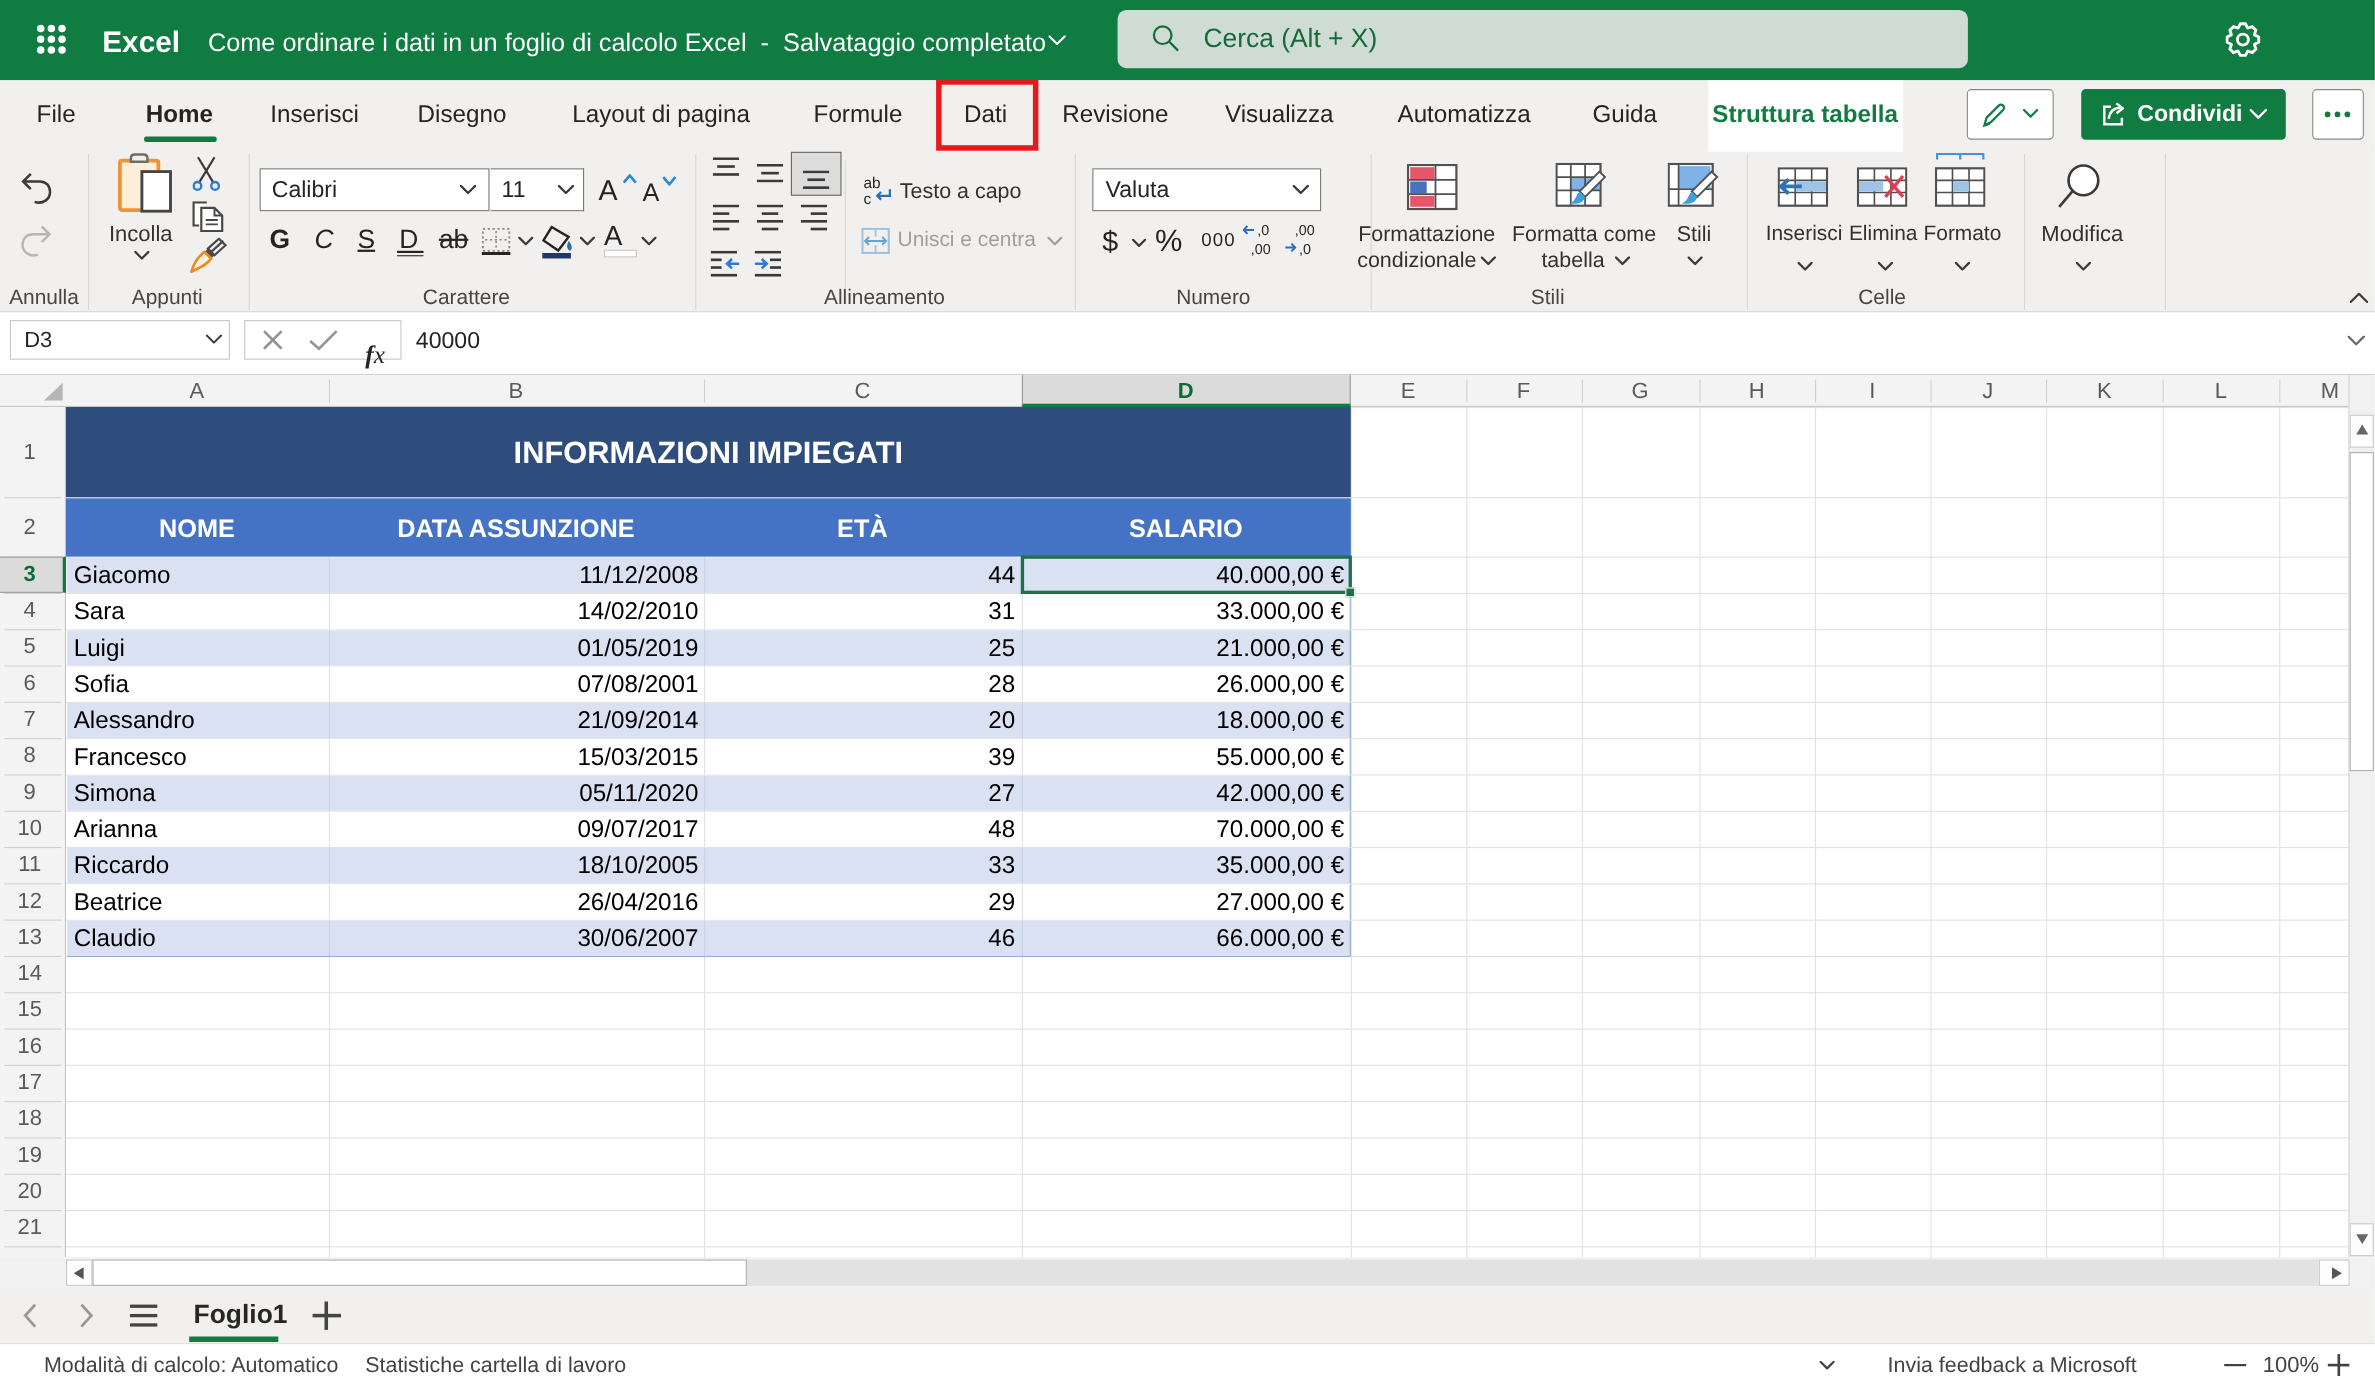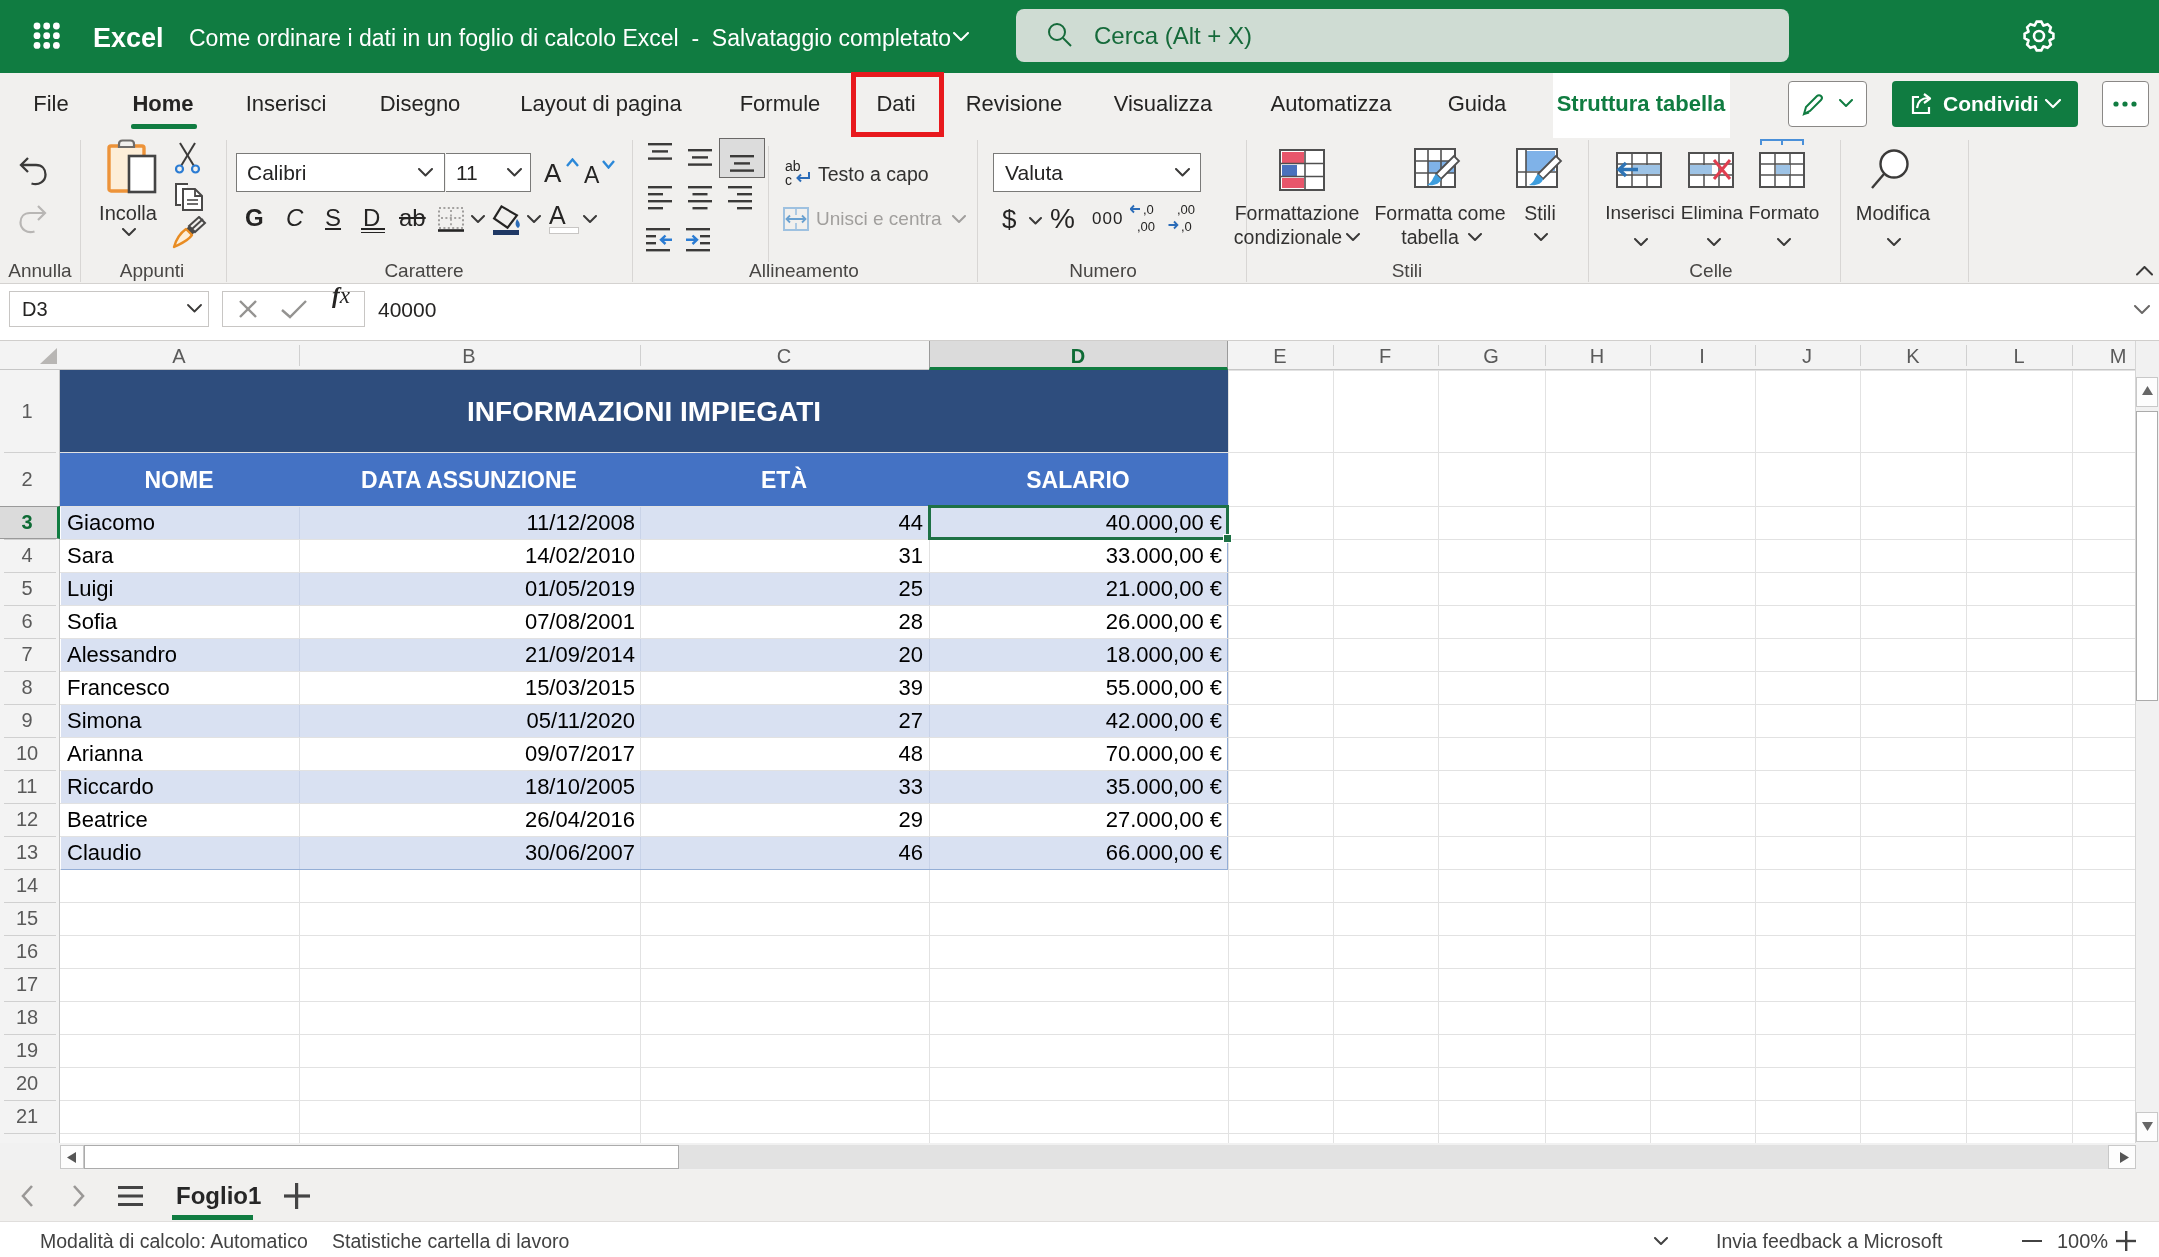--- a/index.html
+++ b/index.html
@@ -355,21 +355,21 @@
       <path d="M0,0 L6.5,6.5 L13.0,0" transform="translate(1,1)" fill="none" stroke="#3b3a39" stroke-width="1.8" stroke-linecap="round" stroke-linejoin="round"></path>
     </svg>
 <div style="position:absolute;left:222px;top:291px;width:143px;height:36px;background:#fff;border:1px solid #c8c6c4;"></div>
 <svg style="position:absolute;left:238px;top:299px;" width="22" height="20" viewBox="0 0 22 20">
       <line x1="2" y1="2" x2="18" y2="18" stroke="#949391" stroke-width="2.4"></line>
       <line x1="18" y1="2" x2="2" y2="18" stroke="#949391" stroke-width="2.4"></line>
     </svg>
 <svg style="position:absolute;left:280px;top:299px;" width="28" height="20" viewBox="0 0 28 20">
       <path d="M2 11 L10 18 L26 2" fill="none" stroke="#949391" stroke-width="2.4"></path>
     </svg>
-<div style="position:absolute;top:295px;font-size:23px;color:#252423;line-height:0;white-space:nowrap;left:332px;"><i style="font-family:'Liberation Serif',serif;font-weight:bold;">f</i><i style="font-family:'Liberation Serif',serif;">x</i></div>
+<div style="position:absolute;top:322px;font-size:23px;color:#252423;line-height:0;white-space:nowrap;left:332px;"><i style="font-family:'Liberation Serif',serif;font-weight:bold;">f</i><i style="font-family:'Liberation Serif',serif;">x</i></div>
 <div style="position:absolute;top:310px;font-size:21px;color:#252423;line-height:0;white-space:nowrap;left:378px;">40000</div>
 <svg style="position:absolute;left:2134px;top:304.5px;" width="16" height="10" viewBox="0 0 16 10">
       <path d="M0,0 L7,7 L14,0" transform="translate(1,1)" fill="none" stroke="#6a6867" stroke-width="2" stroke-linecap="round" stroke-linejoin="round"></path>
     </svg>
 <div style="position:absolute;left:0px;top:341px;width:2159px;height:802px;background:#fff;"></div>
 <div style="position:absolute;left:0px;top:341px;width:2135px;height:29px;background:#f3f3f3;border-bottom:1px solid #c6c6c6;"></div>
 <svg style="position:absolute;left:38px;top:347px;" width="20" height="18" viewBox="0 0 20 18">
       <path d="M19 1 V17 H2 Z" fill="#b8b6b4"></path>
     </svg>
 <div style="position:absolute;top:356px;font-size:20px;color:#5a5a5a;line-height:0;white-space:nowrap;left:179px;transform:translateX(-50%);">A</div>

